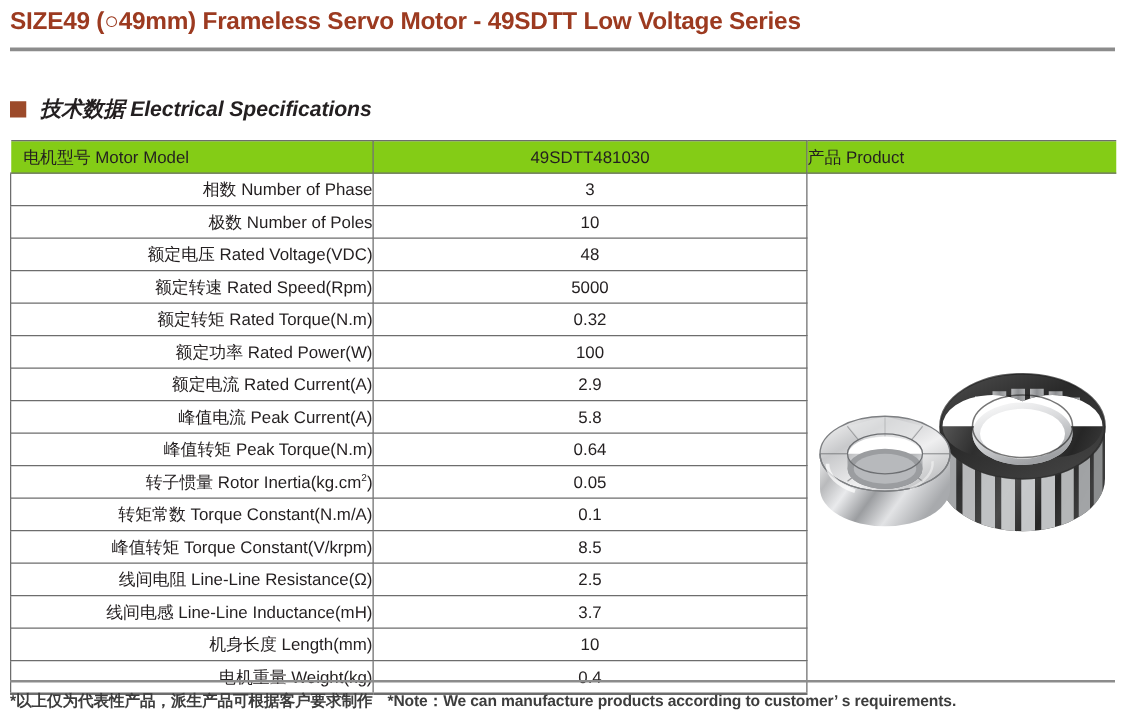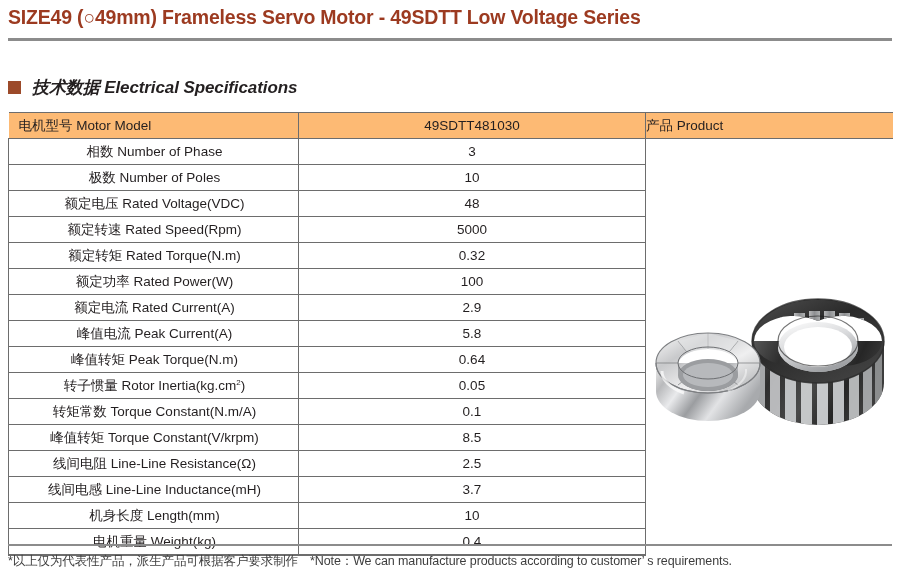--- a/index.html
+++ b/index.html
@@ -80,41 +80,41 @@
     font-size: 13.5px;
     color: #231f20;
     height: 25px;
     vertical-align: middle;
   }
   .col-label  { width: 290px; }
   .col-value  { width: 347px; }
   .col-prod   { width: 247px; }
 
   thead th {
-    background: #fdba74;
+    background: #84cc16;
     border-top: 1.5px solid #6d6d6d;
     border-bottom: 1.5px solid #6d6d6d;
     height: 33px;
     font-size: 14px;
   }
   thead th.head-label {
     text-align: left;
     padding-left: 10px;
     border-right: 1.5px solid #6d6d6d;
   }
   thead th.head-value {
     text-align: center;
     border-right: 1.5px solid #6d6d6d;
   }
   thead th.head-prod {
     text-align: left;
   }
 
   tbody td.cell-label {
-    text-align: center;
+    text-align: right;
     padding-left: 2px;
     border-right: 1.5px solid #6d6d6d;
     border-left: 1.5px solid #6d6d6d;
     margin-top: 28px;
   }
   tbody td.cell-value {
     text-align: center;
     border-right: 1.5px solid #6d6d6d;
   }
   tbody td.cell-prod {
@@ -156,20 +156,21 @@
 
   
   .footnote {
     position: absolute;
     left: 8px;
     top: 553px;
     font-size: 12.5px;
     color: #3d3d3d;
     white-space: nowrap;
     letter-spacing: -0.1px;
+    font-weight: bold;
   }
   .footnote .gap { display: inline-block; width: 12px; }
 </style>
 </head>
 <body>
 
 <div class="page-title">SIZE49 (○49mm) Frameless Servo Motor - 49SDTT Low Voltage Series</div>
 <div class="title-rule"></div>
 
 <div class="section-header">

